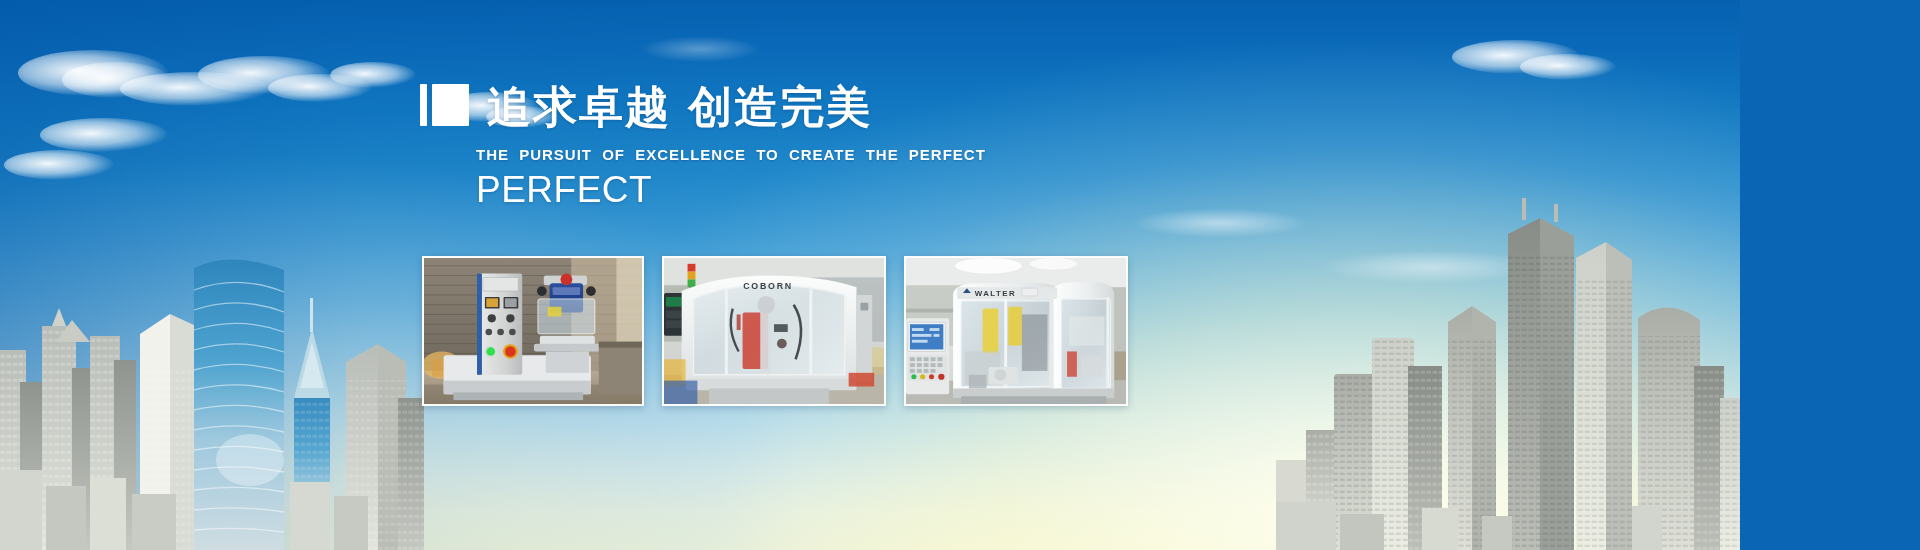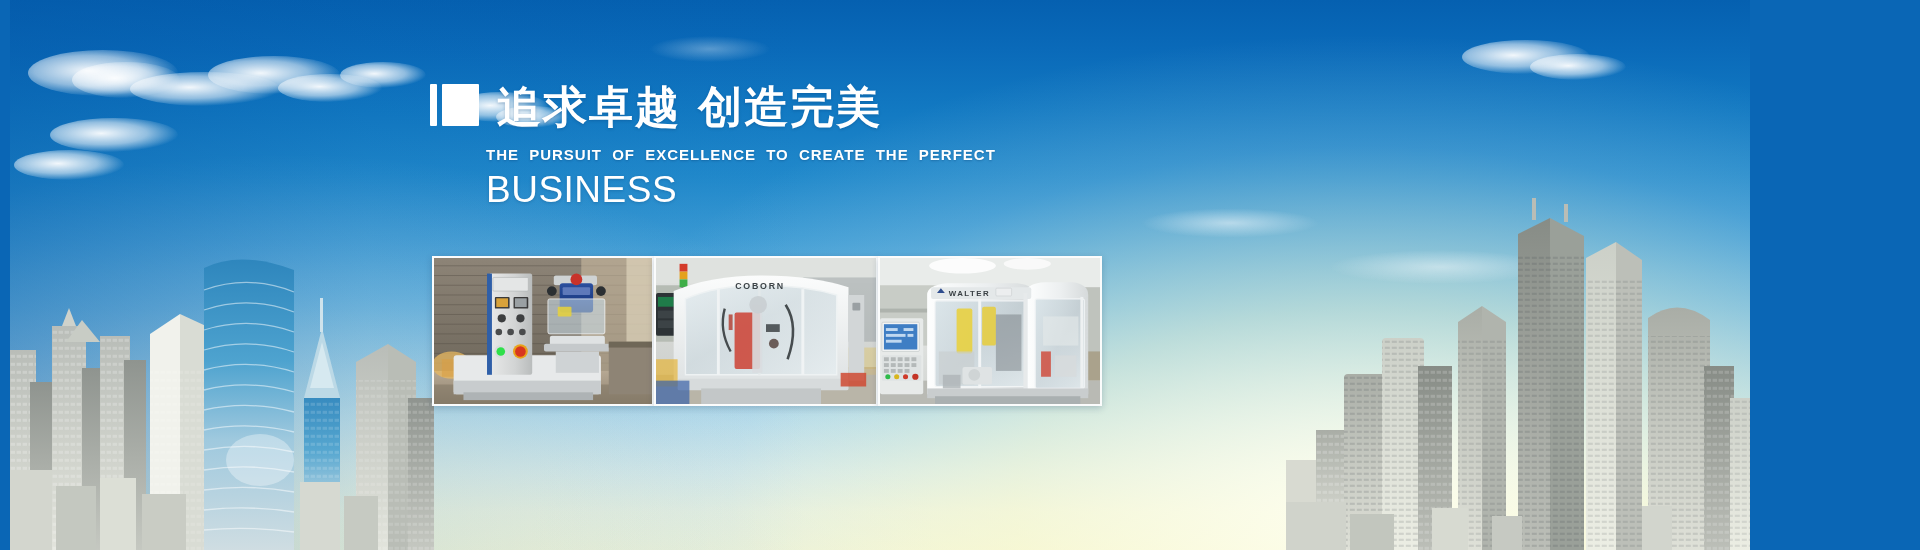--- a/index.html
+++ b/index.html
@@ -6,21 +6,20 @@
   html,body { width:1920px; height:550px; overflow:hidden; }
   body {
     font-family:"Liberation Sans", sans-serif;
     background:#0a66b5;
   }
 
   #banner {
     position:relative;
     width:1740px; height:550px;
     overflow:hidden;
-    margin-left:10px;
   }
 
   
   .sky {
     position:absolute; inset:0;
     background:
       radial-gradient(ellipse 1100px 620px at 78% 92%,
         rgba(255,255,240,0.95) 0%, rgba(246,248,214,0.55) 32%,
         rgba(200,226,236,0.18) 58%, rgba(255,255,255,0) 76%),
       radial-gradient(ellipse 900px 520px at 16% 96%,
@@ -110,21 +109,21 @@
     font-weight:400;
     letter-spacing:0.5px;
     line-height:1.05;
     text-shadow:0 1px 3px rgba(0,50,100,0.25);
   }
 
   
   .photo-strip {
     position:absolute;
     left:422px; top:256px;
-    display:flex; align-items:flex-end;
+    display:flex; gap:18px;align-items:flex-end;
   }
   .photo {
     position:relative;
     overflow:hidden;
     border:2px solid rgba(255,255,255,0.92);
     background:#cfd4d6;
     box-shadow:0 2px 7px rgba(0,40,80,0.22);
   }
   .p1 { width:222px; height:150px; }
   .p2 { width:224px; height:150px; }
@@ -311,21 +310,21 @@
 
   <div class="text-block">
     <div class="headline-row">
       <div class="mark">
         <div class="mark-bar"></div>
         <div class="mark-square"></div>
       </div>
       <div class="headline-cn">追求卓越  创造完美</div>
     </div>
     <div class="subtitle-en">THE PURSUIT OF EXCELLENCE TO CREATE THE PERFECT</div>
-    <div class="business-word">BUSINESS</div>
+    <div class="business-word">PERFECT</div>
   </div>
 
   <div class="photo-strip">
 
     <div class="photo p1">
       <svg viewBox="0 0 222 150" preserveAspectRatio="none">
         <defs>
           <linearGradient id="wallWood" x1="0" y1="0" x2="0" y2="1">
             <stop offset="0%" stop-color="#8d8477"></stop>
             <stop offset="100%" stop-color="#6f685c"></stop>

